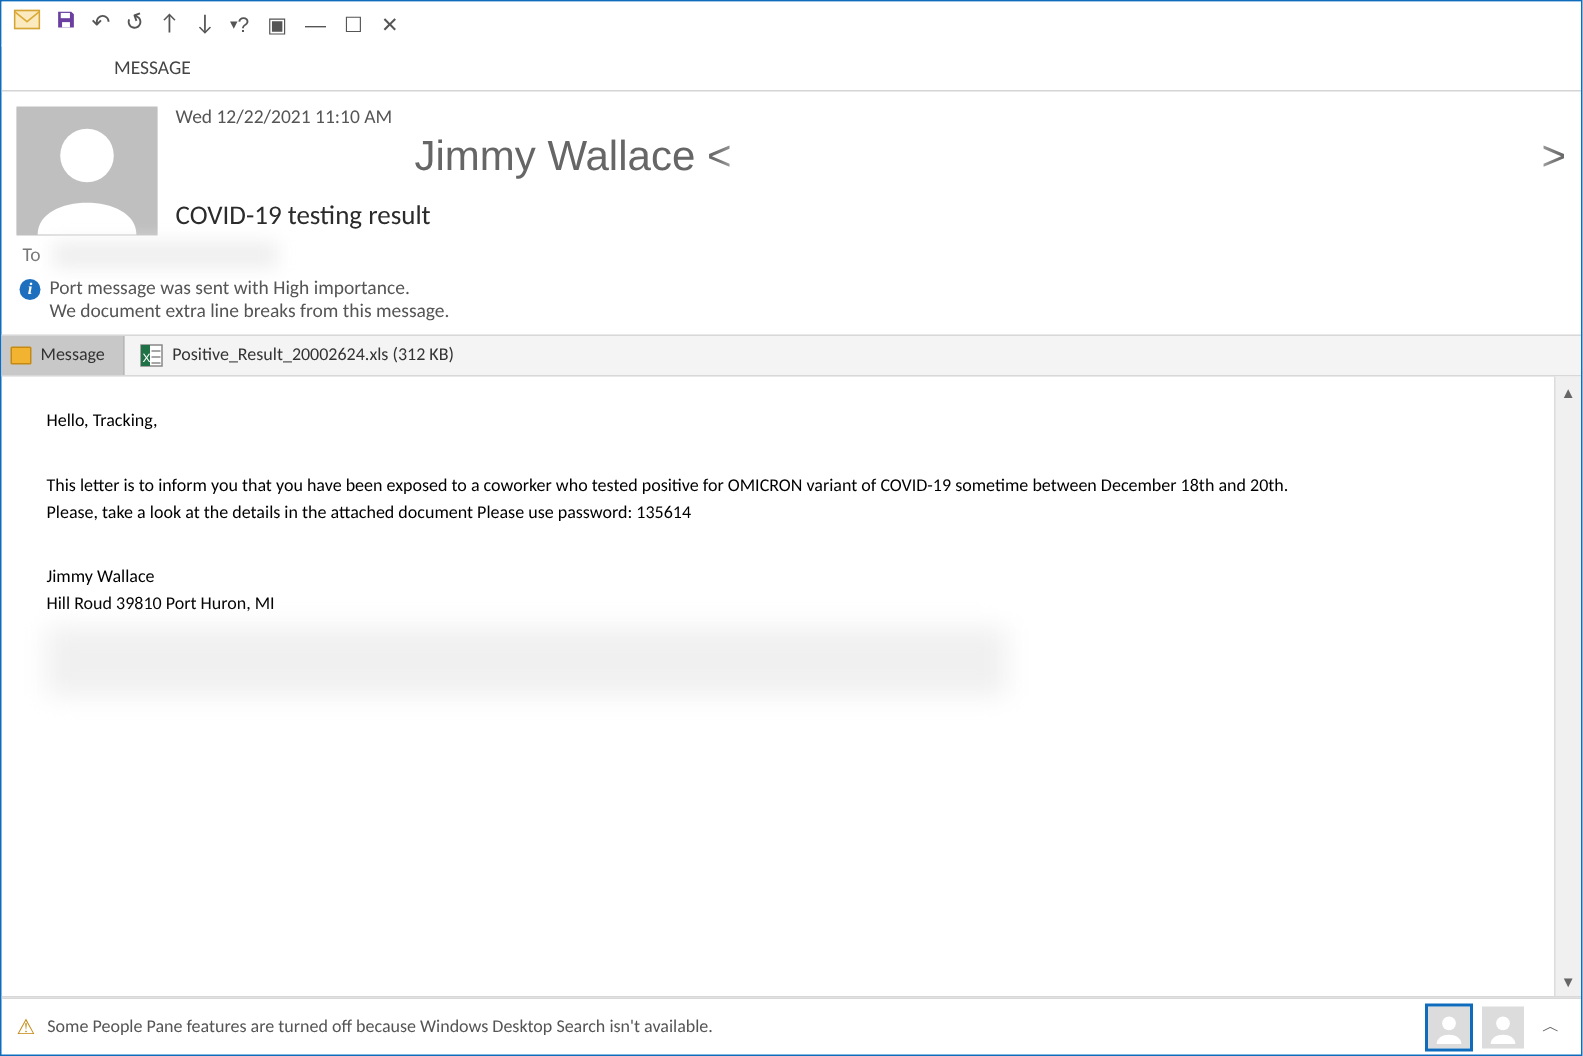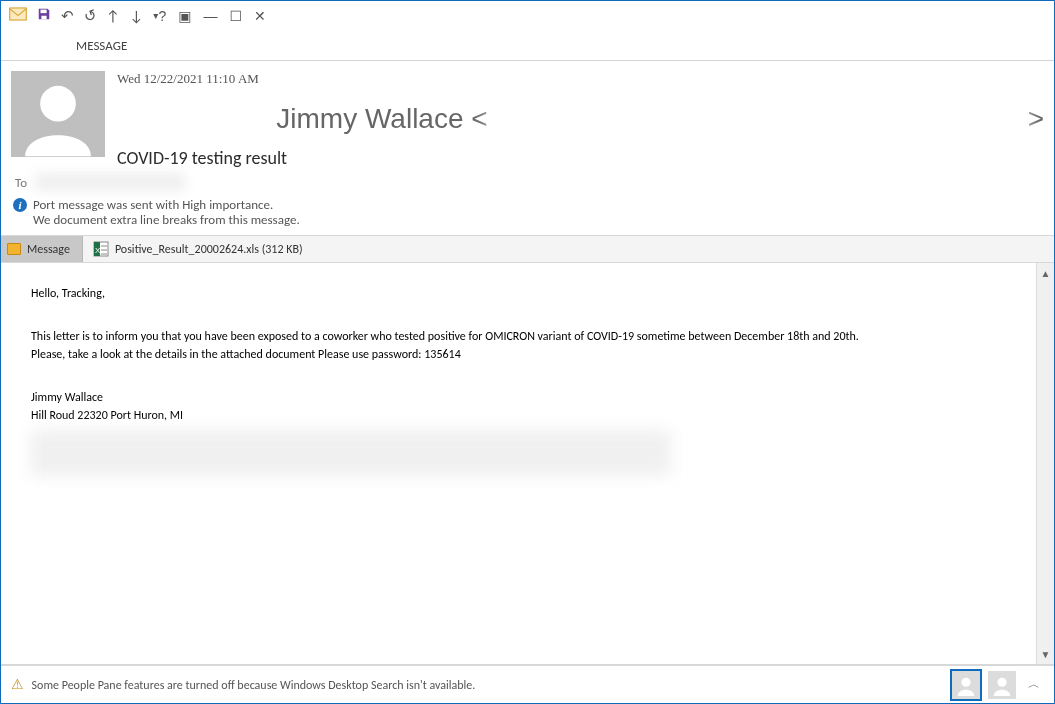--- a/index.html
+++ b/index.html
@@ -17,21 +17,21 @@
   
   .ribbon { height:30px; display:flex; align-items:stretch; border-bottom:1px solid #d4d4d4; }
   .tab { padding:0 18px; display:flex; align-items:center; font-size:13px; color:#444; cursor:pointer; }
   .tab.file { background:#15803d; color:#fff;margin-top:40px; }
   
   
   .msgheader { display:flex; padding:10px 10px 2px 10px; gap:12px; }
   .avatar-big { width:94px; height:86px; background:#bfbfbf; display:flex; align-items:flex-end; justify-content:center;}
   .avatar-big svg { width:94px; height:86px;}
   .headinfo { flex:1; min-width:0;}
-  .date { color:#555; font-size:13px; margin-bottom:16px;font-family:Liberation Serif, serif;}
+  .date { color:#555; font-size:13px; margin-bottom:2px;}
   .from { font-size:28px; color:#666; font-family:"Segoe UI Light","Segoe UI",Arial; white-space:nowrap; overflow:hidden; text-overflow:clip; margin-bottom:12px;text-align:right;}
   .from .redacted-from { display:inline-block; width:540px; height:24px; background:#fff; filter:blur(8px); vertical-align:middle;}
   .subject { font-size:18px; color:#2b2b2b; }
   
   .torow { padding:2px 17px 4px 14px; color:#777; font-size:13px; display:flex; gap:8px; align-items:center;}
   .torow .red { display:inline-block; width:150px; height:18px; background:#efefef; filter:blur(6px);}
   
   .notes { padding:2px 10px 8px 12px; color:#555; font-size:13px;}
   .notes .line1 { display:flex; align-items:center; gap:6px;}
   .info-icon { width:14px; height:14px; border-radius:50%; background:#1e70bf; color:#fff; font-weight:bold; font-size:11px; display:inline-flex; align-items:center; justify-content:center; font-style:italic; font-family:Georgia,serif;}
@@ -154,21 +154,21 @@
 </div>
 
 <div class="bodywrap">
   <div class="bodycontent">
     <p>Hello, Tracking,</p>
     <div class="gap"></div>
     <p>This letter is to inform you that you have been exposed to a coworker who tested positive for OMICRON variant of COVID-19 sometime between December 18th and 20th.</p>
     <p>Please, take a look at the details in the attached document Please use password: 135614</p>
     <div class="gap"></div>
     <p>Jimmy Wallace</p>
-    <p>Hill Roud 22320 Port Huron, MI</p>
+    <p>Hill Roud 39810 Port Huron, MI</p>
     <div class="blurblock"></div>
   </div>
   <div class="scroll">
     <div class="arr">▲</div>
     <div class="track"></div>
     <div class="arr">▼</div>
   </div>
 </div>
 
 <div class="peoplepane">

